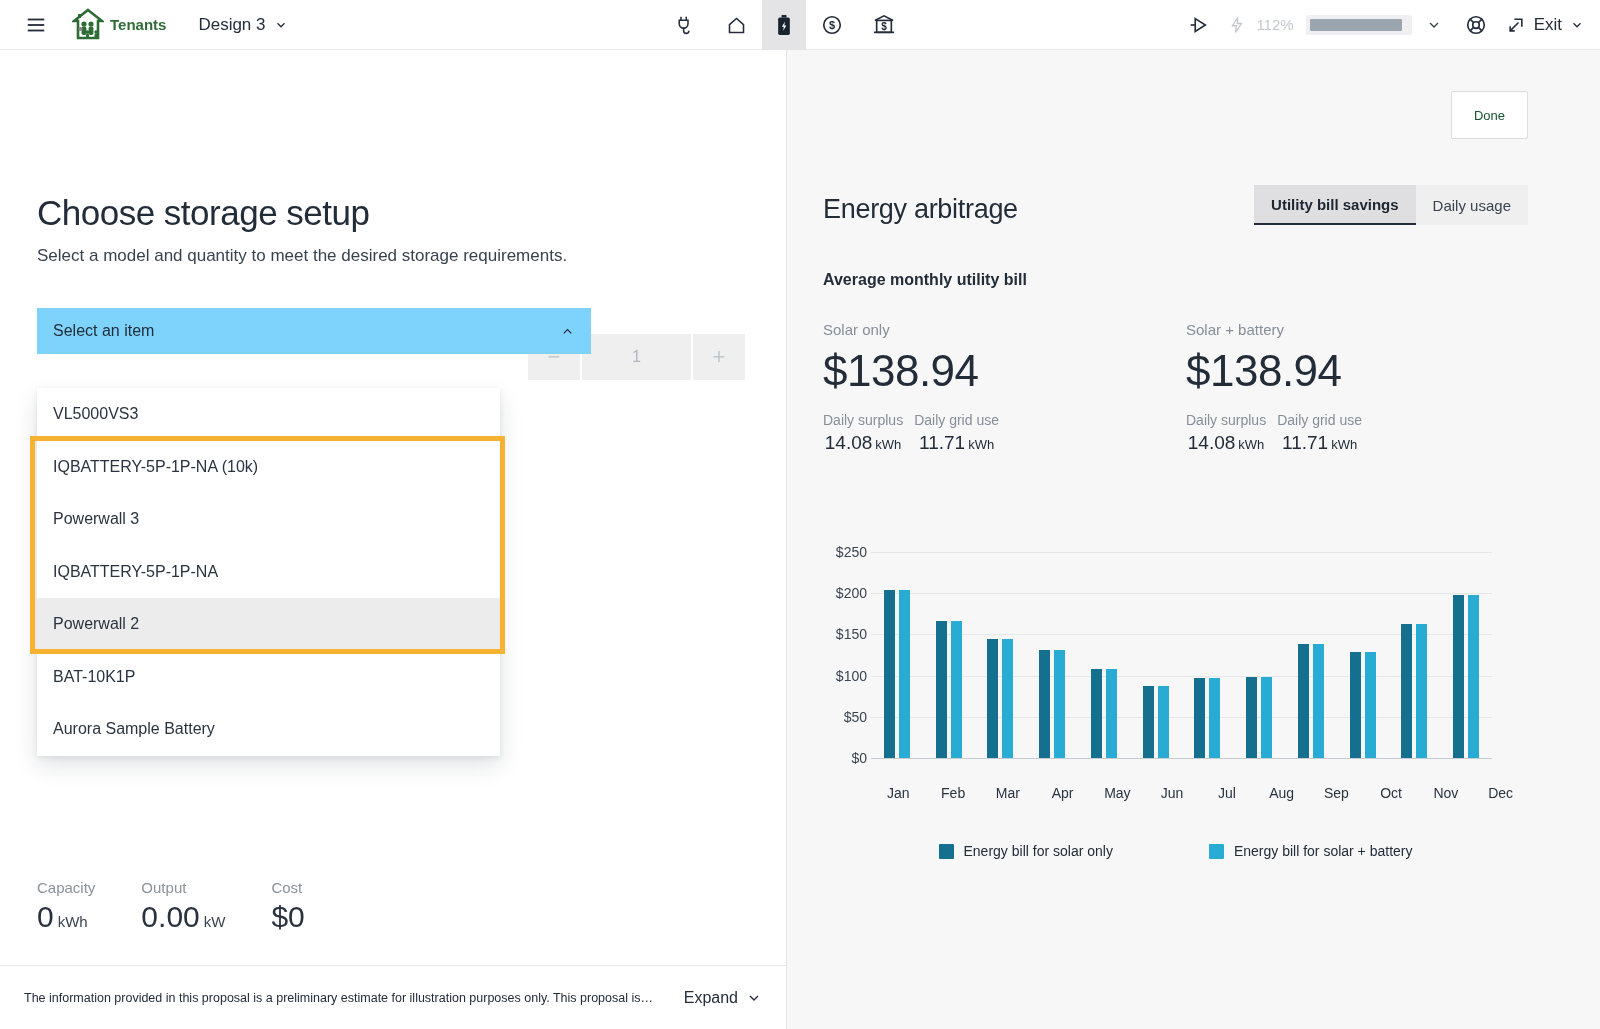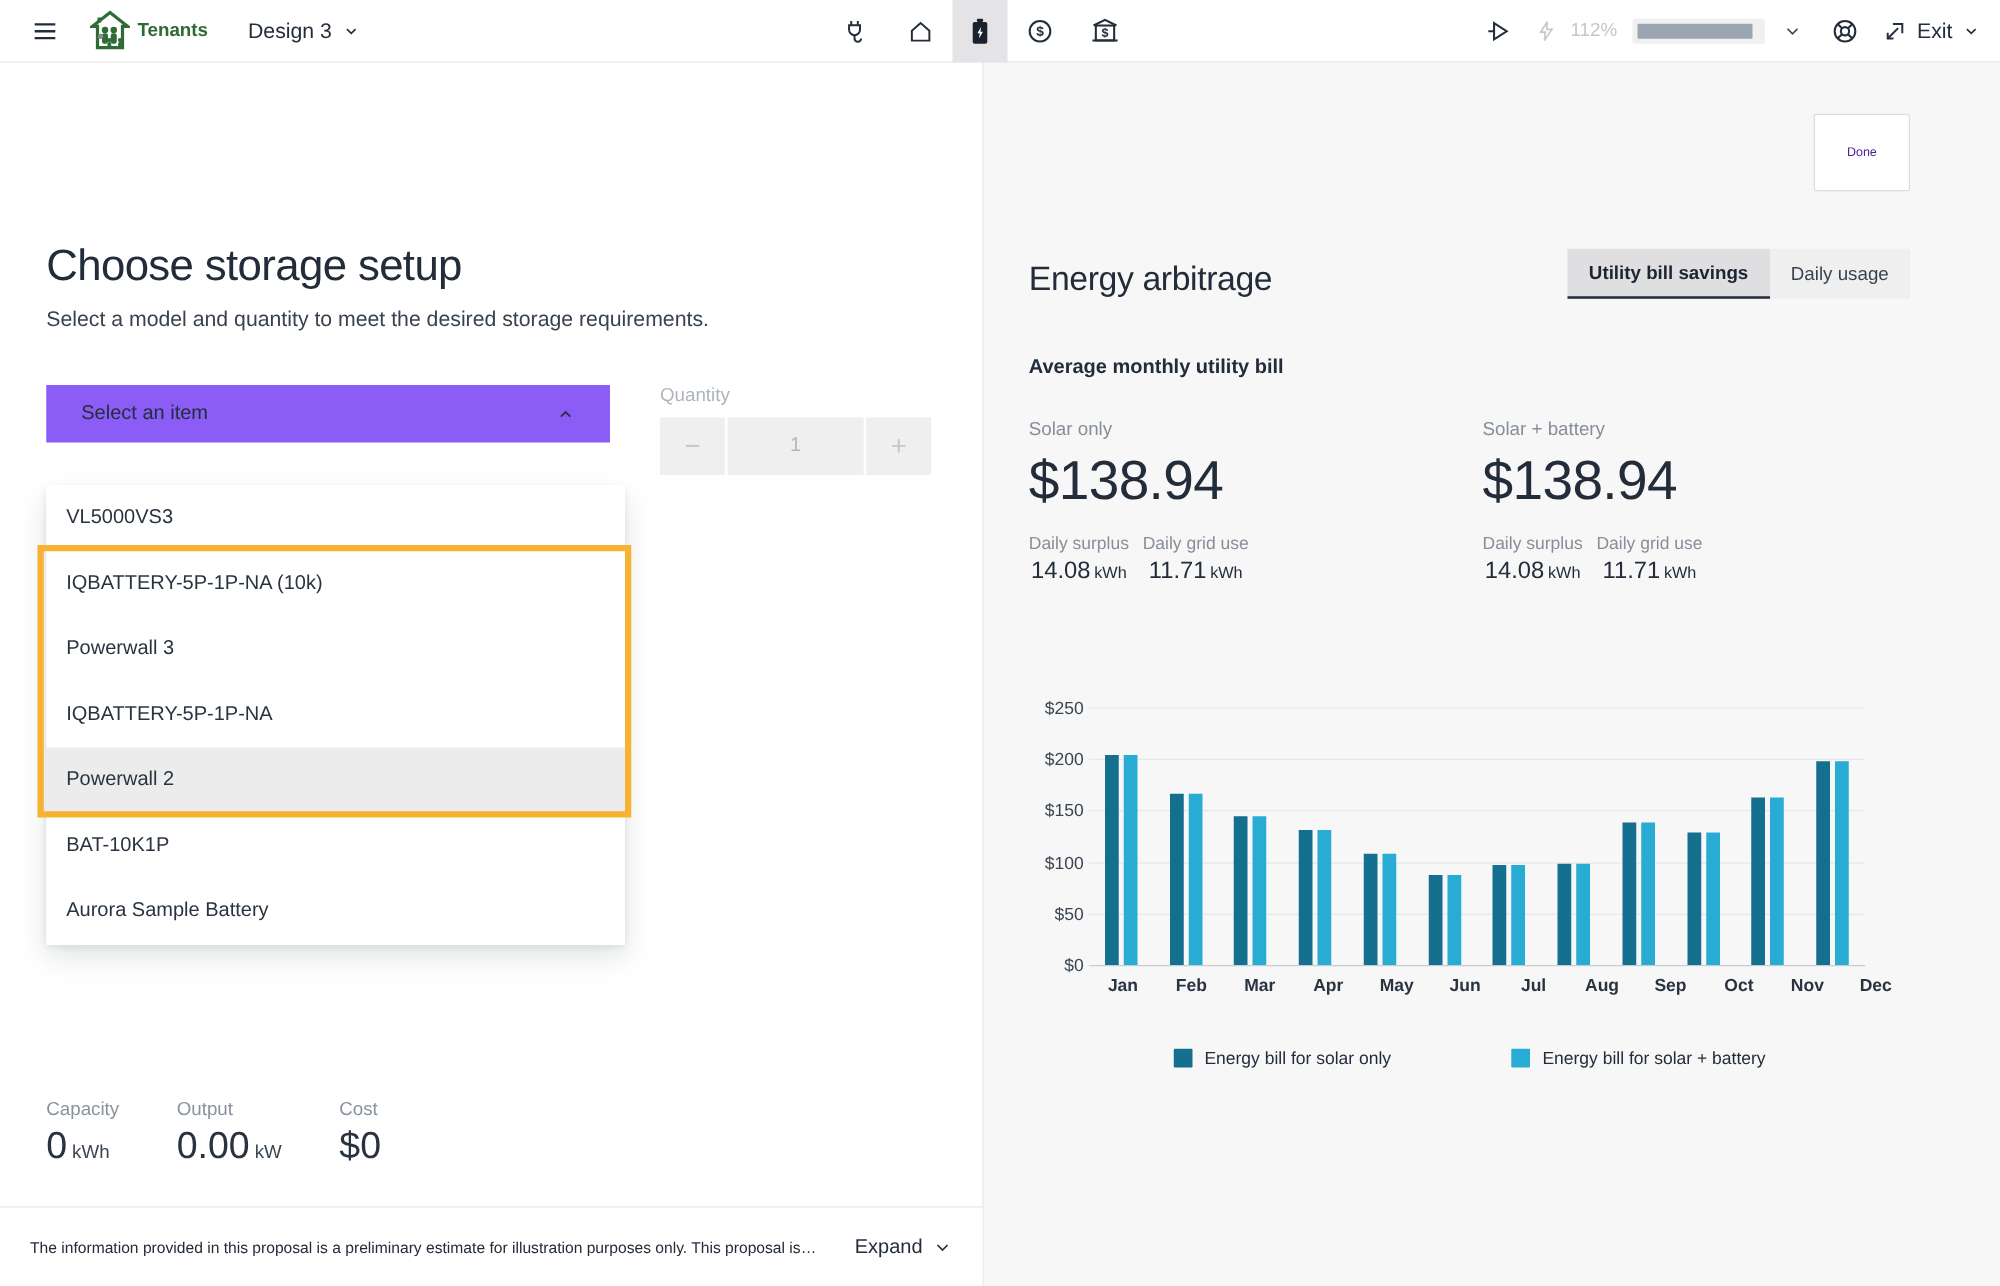--- a/index.html
+++ b/index.html
@@ -60,23 +60,23 @@
 
   
   .lp-content{ padding:143px 0 0 37px; }
   .lp-title{ font-size:35px; font-weight:400; color:#232C39; letter-spacing:-0.5px; }
   .lp-subtitle{ font-size:17px; color:#39434F; margin-top:13px; }
   .form-row{ display:flex; margin-top:42px; }
   .field-label{ display:block; font-size:15px; color:#242D3A; margin-bottom:9px; }
   .field-label.disabled{ color:#AEB4BC; }
   .battery-field{ position:relative; width:463px; }
   .select-box{
-    width:451px; height:46px; background:#8b5cf6; border:none; cursor:pointer;
+    width:554px; height:46px; background:#7dd3fc; border:none; cursor:pointer;
     display:flex; align-items:center; justify-content:space-between;
-    padding:0 28px; font-size:16px; color:#242D3A;
+    padding:0 16px; font-size:16px; color:#242D3A;
     font-family:"Liberation Sans", sans-serif;
   }
   .dropdown{
     position:absolute; top:80px; left:0; width:463px; background:#fff;
     box-shadow:0 10px 22px rgba(20,30,40,.12), 0 2px 6px rgba(20,30,40,.08);
     z-index:20;
   }
   .dropdown-item{
     height:52.5px; display:flex; align-items:center; padding:0 16px;
     font-size:16px; color:#2A3440; cursor:pointer;
@@ -110,22 +110,22 @@
   }
   .expand-btn{
     margin-left:auto; display:flex; align-items:center; gap:8px; background:none;
     border:none; font-size:16px; color:#242D3A; cursor:pointer;
     font-family:"Liberation Sans", sans-serif;
   }
 
   
   .done-row{ padding-top:41px; display:flex; justify-content:flex-end; }
   .done-btn{
-    width:77px; height:62px; background:#fff; border:1px solid #DCDCDE; border-radius:2px;
-    font-size:10px; color:#4c1d95; cursor:pointer; font-family:"Liberation Sans", sans-serif;
+    width:77px; height:48px; background:#fff; border:1px solid #DCDCDE; border-radius:2px;
+    font-size:13px; color:#14532d; cursor:pointer; font-family:"Liberation Sans", sans-serif;
   }
   .rp-header{ margin-top:46px; display:flex; align-items:flex-end; justify-content:space-between; }
   .rp-title{ font-size:27px; font-weight:400; color:#232C39; letter-spacing:-0.3px; }
   .tabs{ display:flex; }
   .tab{
     height:40px; padding:0 17px; display:flex; align-items:center; font-size:15px;
     color:#39434F; background:#EFEFF0; border:none; cursor:pointer;
     font-family:"Liberation Sans", sans-serif;
   }
   .tab.active{
@@ -148,21 +148,21 @@
   }
   .chart-plot{ position:relative; flex:1; height:206px; }
   .gridline{ position:absolute; left:0; right:0; height:1px; background:#E5E7E9; }
   .gridline.baseline{ background:#C8CDD2; }
   .chart-bars{
     position:absolute; left:0; right:0; bottom:0; top:0;
     display:flex; align-items:flex-end;
   }
   .bar-group{ flex:1; display:flex; justify-content:center; align-items:flex-end; gap:4px; height:100%; }
   .bar{ width:11px; }
-  .chart-xrow{ display:flex; margin-top:8px;font-weight:bold; }
+  .chart-xrow{ display:flex; margin-top:27px; }
   .chart-xrow .spacer{ width:48px; flex:none; }
   .chart-xlabels{ flex:1; display:flex; }
   .xlabel{ flex:1; text-align:center; font-size:14px; color:#2A3440; }
   .legend{ margin-top:42px; display:flex; justify-content:center; gap:96px; }
   .legend-item{ display:flex; align-items:center; gap:10px; font-size:14px; color:#232C39; }
   .legend-swatch{ width:15px; height:15px; border-radius:1px; }
 </style>
 </head>
 <body>
 

